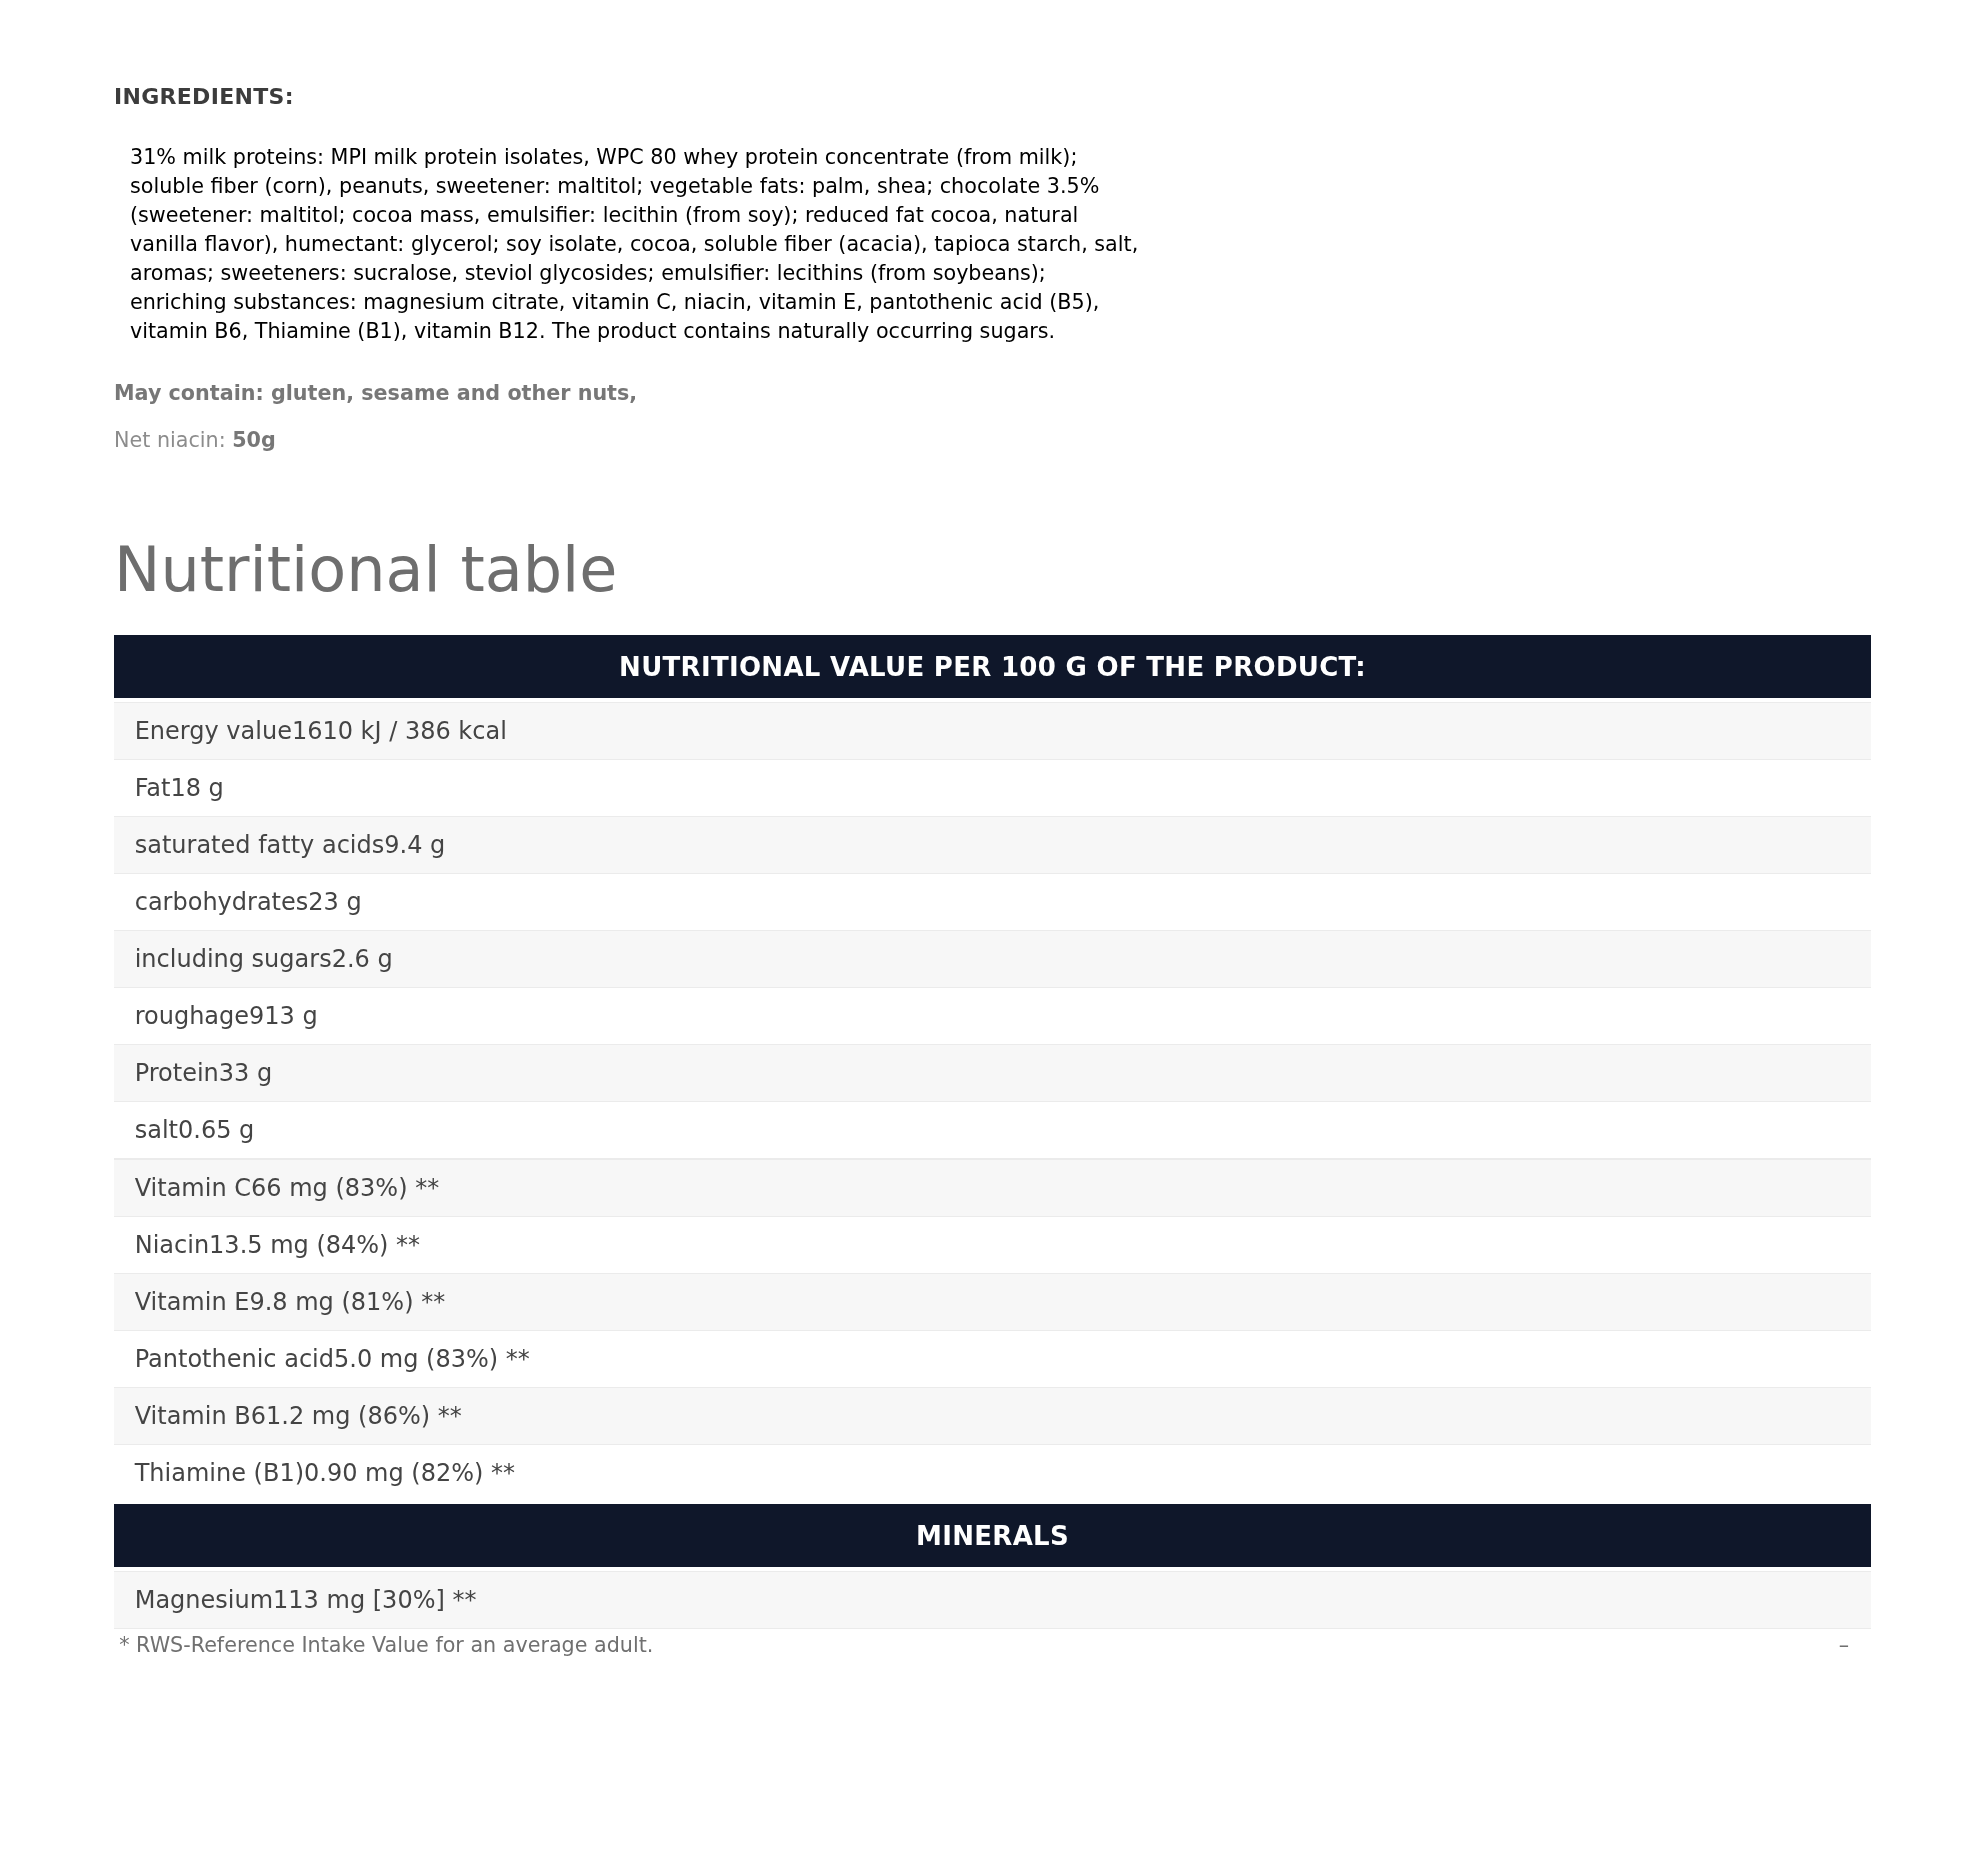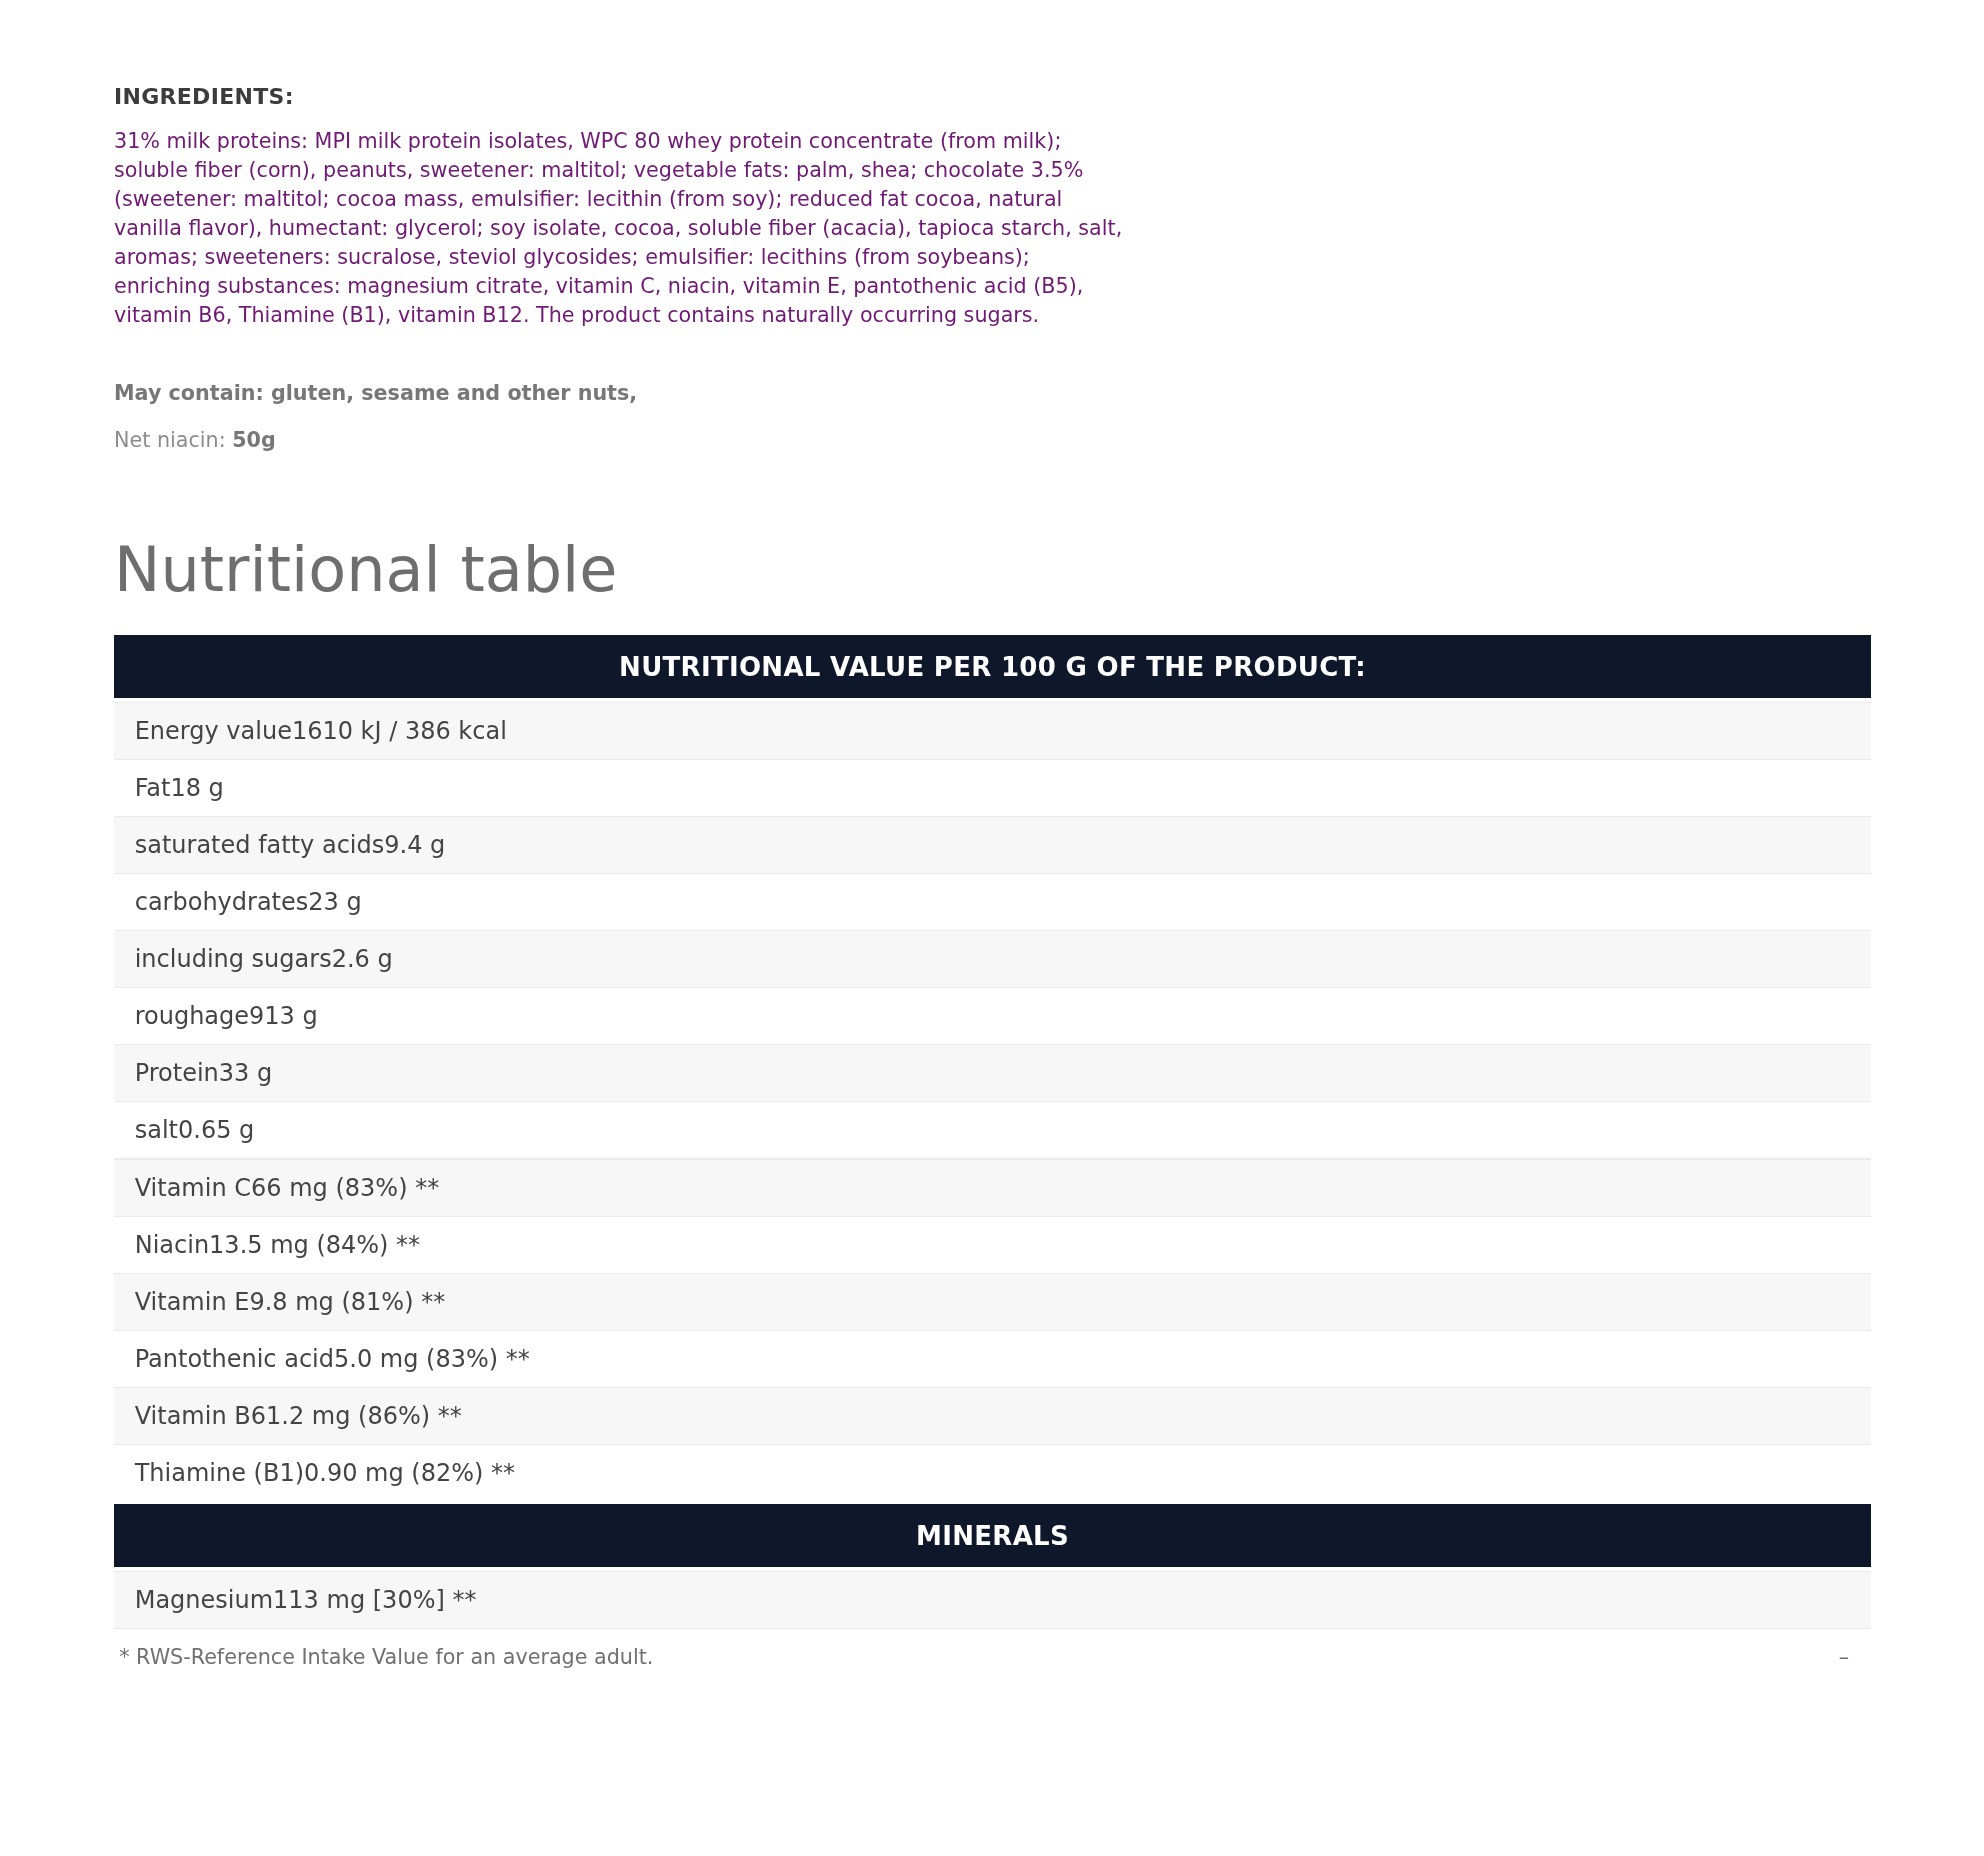--- a/index.html
+++ b/index.html
@@ -13,21 +13,21 @@
   }
   .page { position: absolute; left: 114px; top: 0; width: 1757px; }
 
   .ingredients-title {
     position: absolute; left: 0; top: 82px;
     font-size: 22px; font-weight: bold; color: #3c3c3c;
     line-height: 29px; margin: 0; letter-spacing: 0.3px;
   }
   .ingredients-text {
     position: absolute; left: 0; top: 127px; width: 1013px;
-    font-size: 20.7px; line-height: 29px; color: #701a75; margin: 0;
+    font-size: 20.7px; line-height: 29px; color: #000000; margin: 16px;
   }
   .may-contain {
     position: absolute; left: 0; top: 379px;
     font-size: 20.7px; line-height: 29px; font-weight: bold; color: #777777; margin: 0;
   }
   .net-weight {
     position: absolute; left: 0; top: 426px;
     font-size: 20.7px; line-height: 29px; color: #8c8c8c; margin: 0;
   }
   .net-weight b { color: #777777; }
@@ -49,21 +49,21 @@
     height: 56px; border-top: 1px solid #ebebeb;
     display: flex; align-items: center; justify-content: flex-start;
     padding: 0 22px 0 20.7px; font-size: 24px; color: #444444; box-sizing: content-box;
   }
   .row:nth-child(odd) { background: #f7f7f7; }
   .row:nth-child(even) { background: #ffffff; }
   .row.last { border-bottom: 1px solid #ebebeb; }
   .rows { }
   .footnote {
     display: flex; justify-content: space-between; align-items: center;
-    padding: 0 22px 0 5.2px; margin-top: 13px;
+    padding: 0 22px 0 5.2px; margin-top: 1px;
     font-size: 20.7px; color: #707070; height: 31px;
   }
 </style>
 </head>
 <body>
 
 <div class="page">
   <h3 class="ingredients-title">INGREDIENTS:</h3>
   <p class="ingredients-text">31% milk proteins: MPI milk protein isolates, WPC 80 whey protein concentrate (from milk); soluble fiber (corn), peanuts, sweetener: maltitol; vegetable fats: palm, shea; chocolate 3.5% (sweetener: maltitol; cocoa mass, emulsifier: lecithin (from soy); reduced fat cocoa, natural vanilla flavor), humectant: glycerol; soy isolate, cocoa, soluble fiber (acacia), tapioca starch, salt, aromas; sweeteners: sucralose, steviol glycosides; emulsifier: lecithins (from soybeans); enriching substances: magnesium citrate, vitamin C, niacin, vitamin E, pantothenic acid (B5), vitamin B6, Thiamine (B1), vitamin B12. The product contains naturally occurring sugars.</p>
   <p class="may-contain">May contain: gluten, sesame and other nuts,</p>

